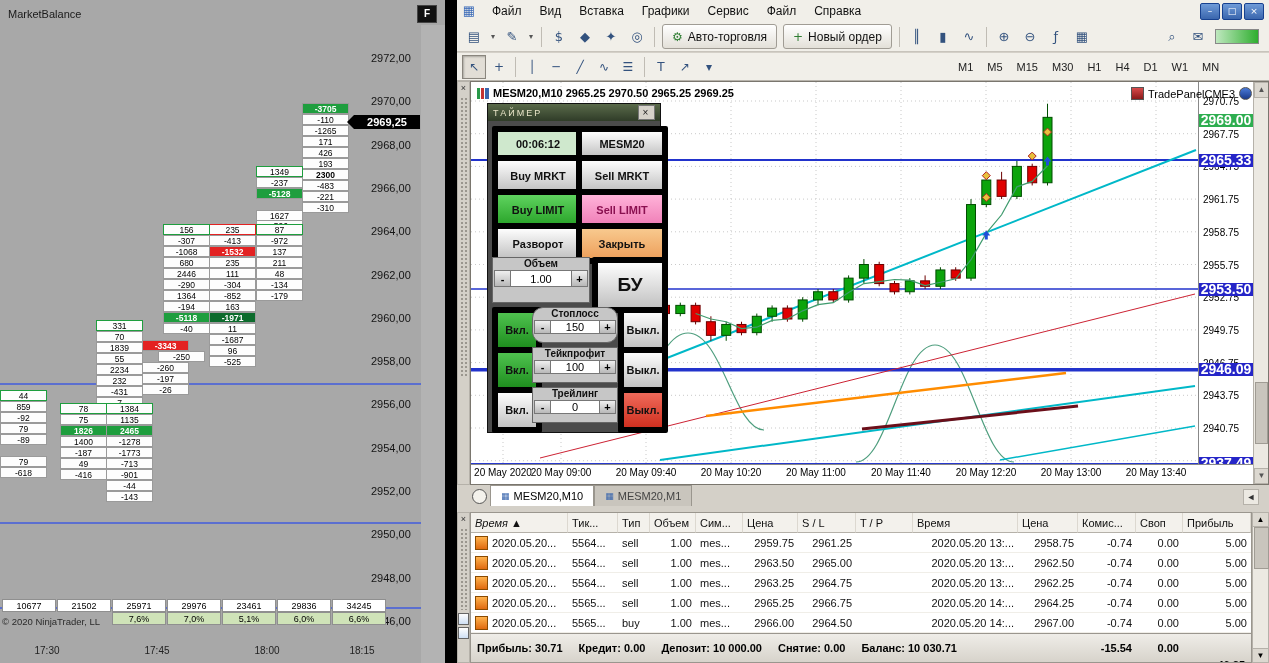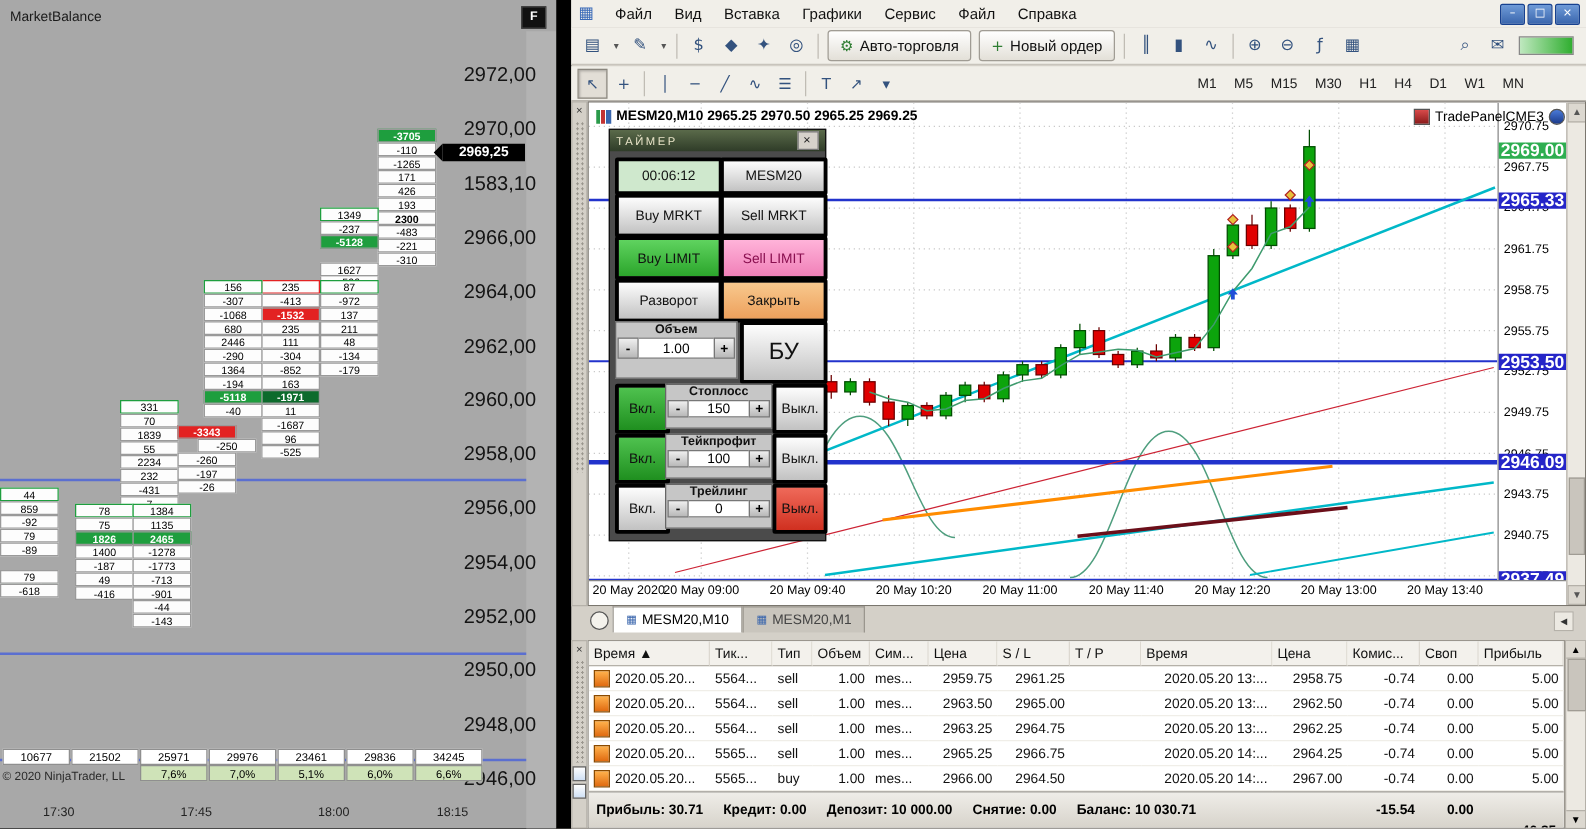--- a/index.html
+++ b/index.html
@@ -2,21 +2,21 @@
 <html><head>
 <meta charset="utf-8">
 <style>
   html,body{margin:0;padding:0;background:#000;}
   #root{position:relative;width:1269px;height:663px;overflow:hidden;font-family:"Liberation Sans",sans-serif;background:#000;}
 
   
   #nt{position:absolute;left:0;top:0;width:445px;height:663px;background:#a8a8a8;overflow:hidden;}
   .nt-title{position:absolute;left:8px;top:8px;font-size:11px;color:#1a1a1a;}
   .nt-f{position:absolute;left:417px;top:5px;width:18px;height:16px;background:#111;color:#fff;font-size:10px;font-weight:bold;text-align:center;line-height:16px;border:1px solid #444;cursor:pointer;}
-  .nt-axis{position:absolute;left:371px;font-size:16px;color:#141414;width:54px;text-align:right;}
+  .nt-axis{position:absolute;left:371px;font-size:11px;color:#141414;width:54px;}
   .nt-cell{position:absolute;width:47px;height:11px;background:#fdfdfd;border:1px solid #9a9a9a;box-sizing:border-box;font-size:8.5px;display:flex;align-items:center;justify-content:center;color:#000;}
   .nt-cell.g{background:#1e9e3e;color:#fff;font-weight:bold;}
   .nt-cell.d{background:#0c6b2c;color:#fff;font-weight:bold;}
   .nt-cell.r{background:#e32222;color:#fff;font-weight:bold;}
   .nt-cell.b{font-weight:bold;}
   .nt-cell.og{border-color:#1e9e3e;}
   .nt-cell.or{border-color:#e32222;}
   .nt-line{position:absolute;left:0;width:421px;height:2px;background:#5b6fd0;}
   .nt-marker{position:absolute;left:354px;top:115px;width:66px;height:14px;background:#000;color:#fff;font-size:11px;font-weight:bold;text-align:center;line-height:14px;}
   .nt-marker:before{content:"";position:absolute;left:-7px;top:0;border-right:7px solid #000;border-top:7px solid transparent;border-bottom:7px solid transparent;}
@@ -81,21 +81,21 @@
   .doc-icon{width:11px;height:12px;background:linear-gradient(#ffb24d,#e06a10);border:1px solid #8a4a00;margin-right:4px;flex:none;}
   .sum-row{position:absolute;left:0;top:120px;width:780px;height:29px;background:linear-gradient(#efede8,#d7d3cb);border-top:1px solid #9a968e;font-size:11px;font-weight:bold;display:flex;align-items:center;padding-left:6px;box-sizing:border-box;}
   .sum-item{margin-right:16px;white-space:nowrap;}
   .sum-num{position:absolute;top:120px;height:29px;font-size:11px;font-weight:bold;display:flex;align-items:center;justify-content:flex-end;padding-right:4px;box-sizing:border-box;}
   .tbl-scroll{position:absolute;left:795px;top:512px;width:17px;height:151px;background:#ece9e2;border:1px solid #b5b1a9;box-sizing:border-box;}
 
   
   #tpanel{position:absolute;left:16px;top:21px;width:174px;height:330px;background:#4b4b4b;border:1px solid #111;box-sizing:border-box;z-index:5;}
   .tp-head{height:17px;background:linear-gradient(#5a6a4a,#2f3c28);color:#e8e4c8;font-size:9px;display:flex;align-items:center;padding:0 5px;letter-spacing:2px;}
   .tp-x{margin-left:auto;width:15px;height:13px;background:#d6d2ca;color:#222;text-align:center;line-height:13px;font-size:10px;border:1px solid #777;cursor:pointer;}
-  .tpb{position:absolute;display:flex;align-items:center;justify-content:center;font-weight:normal;font-size:11px;background:linear-gradient(#fdfdfd,#c2c2c2);border:3px solid #000000;border-radius:2px;color:#111;cursor:pointer;}
+  .tpb{position:absolute;display:flex;align-items:center;justify-content:center;font-weight:bold;font-size:11px;background:linear-gradient(#fdfdfd,#c2c2c2);border:6px solid #000000;border-radius:2px;color:#111;cursor:pointer;}
   .tpb.timer{background:#cfe8cd;}
   .tpb.green{background:linear-gradient(#5fd35f,#2ba52b);}
   .tpb.pink{background:linear-gradient(#ffb3d9,#f080b8);color:#8a1050;}
   .tpb.orange{background:linear-gradient(#f8c98e,#eda05c);}
   .tpb.on-green{background:linear-gradient(#4fc24f,#1f8f1f);}
   .tpb.off-red{background:linear-gradient(#ef6a5a,#d03020);}
   .tpb.big{font-size:19px;}
   .tp-box{position:absolute;border:1px solid #666;background:#c6c6c6;}
   .tp-box .lab{font-size:10px;font-weight:bold;text-align:center;color:#111;}
   .step{display:flex;height:17px;margin:1px;}
@@ -110,21 +110,21 @@
   <div id="nt">
     <div class="nt-rightstrip"></div>
     <div class="nt-title">MarketBalance</div>
     <div class="nt-f">F</div>
     <div class="nt-line" style="top:383px;"></div>
     <div class="nt-line" style="top:522px;"></div>
     <div class="nt-line" style="top:607px;"></div>
     <div id="nt-dyn">
         <div class="nt-axis" style="top: 52px;">2972,00</div>
         <div class="nt-axis" style="top: 95.3px;">2970,00</div>
-        <div class="nt-axis" style="top: 138.6px;">1583,10</div>
+        <div class="nt-axis" style="top: 138.6px;">2968,00</div>
         <div class="nt-axis" style="top: 181.9px;">2966,00</div>
         <div class="nt-axis" style="top: 225.2px;">2964,00</div>
         <div class="nt-axis" style="top: 268.5px;">2962,00</div>
         <div class="nt-axis" style="top: 311.8px;">2960,00</div>
         <div class="nt-axis" style="top: 355.1px;">2958,00</div>
         <div class="nt-axis" style="top: 398.4px;">2956,00</div>
         <div class="nt-axis" style="top: 441.7px;">2954,00</div>
         <div class="nt-axis" style="top: 485px;">2952,00</div>
         <div class="nt-axis" style="top: 528.3px;">2950,00</div>
         <div class="nt-axis" style="top: 571.6px;">2948,00</div>
@@ -484,21 +484,21 @@
           <div class="lab">Объем</div>
           <div class="step">
             <div class="sbtn">-</div>
             <div class="sval">1.00</div>
             <div class="sbtn">+</div>
           </div>
         </div>
         <div class="tpb big" style="left:104px;top:153px;width:64px;height:44px;">БУ</div>
 
         <div class="tpb on-green" style="left:4px;top:203px;width:38px;height:34px;">Вкл.</div>
-        <div class="tp-box" style="left:44px;top:203px;width:84px;height:34px;">
+        <div class="tp-box" style="left:44px;top:203px;width:84px;height:34px;border-radius:11px;">
           <div class="lab">Стоплосс</div>
           <div class="step" style="height:14px;">
             <div class="sbtn">-</div>
             <div class="sval">150</div>
             <div class="sbtn">+</div>
           </div>
         </div>
         <div class="tpb" style="left:130px;top:203px;width:38px;height:34px;">Выкл.</div>
 
         <div class="tpb on-green" style="left:4px;top:243px;width:38px;height:34px;">Вкл.</div>
@@ -535,21 +535,21 @@
           <div class="tab">
             <span class="tab-icon">▦</span>
             <span>MESM20,M1</span>
           </div>
         </span>
     </div>
     <div class="tabscroll">◄</div>
 
     <div id="tablearea">
       <div id="tbl-dyn">
-          <div class="th" style="left: 0px; width: 97px;">Время ▲</div>
+          <div class="th" style="left: 0px; width: 97px; font-style: italic;">Время ▲</div>
           <div class="th" style="left: 97px; width: 50px;">Тик...</div>
           <div class="th" style="left: 147px; width: 32px;">Тип</div>
           <div class="th" style="left: 179px; width: 46px;">Объем</div>
           <div class="th" style="left: 225px; width: 47px;">Сим...</div>
           <div class="th" style="left: 272px; width: 55px;">Цена</div>
           <div class="th" style="left: 327px; width: 58px;">S / L</div>
           <div class="th" style="left: 385px; width: 57px;">T / P</div>
           <div class="th" style="left: 442px; width: 105px;">Время</div>
           <div class="th" style="left: 547px; width: 60px;">Цена</div>
           <div class="th" style="left: 607px; width: 58px;">Комис...</div>

